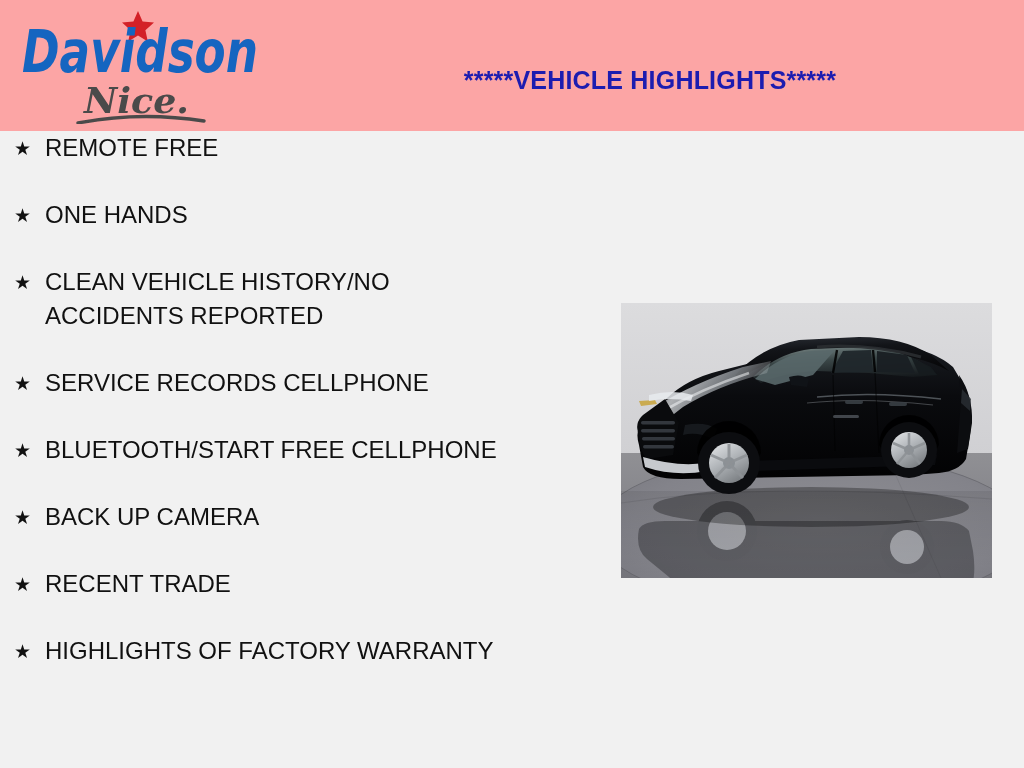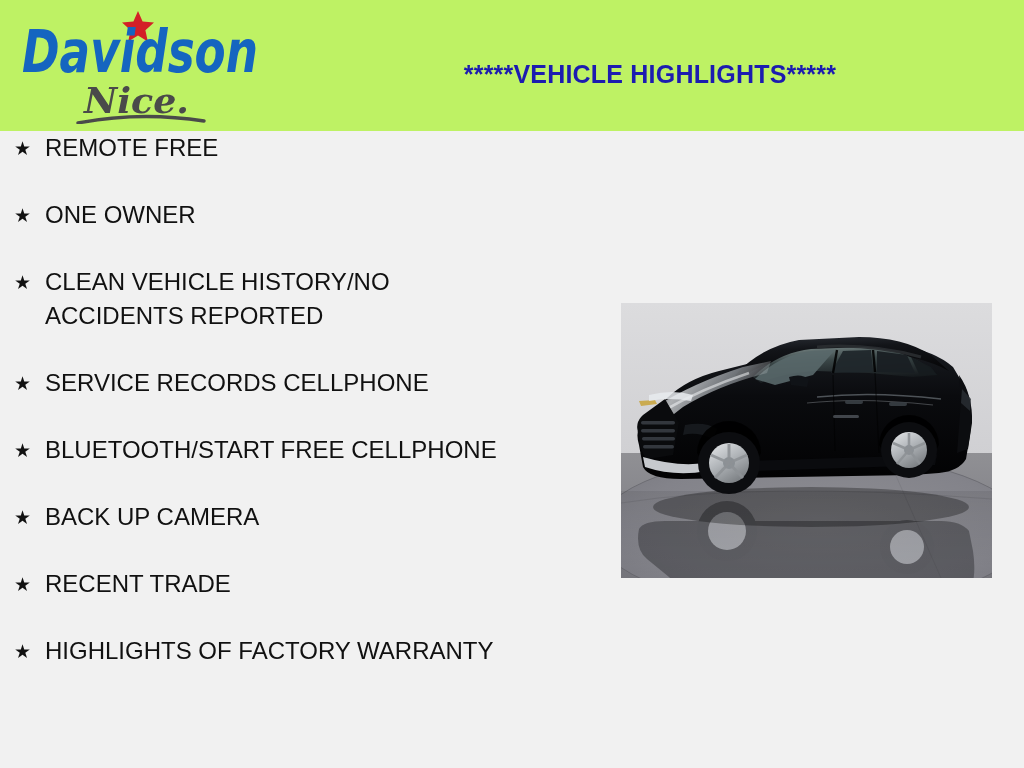--- a/index.html
+++ b/index.html
@@ -22,39 +22,39 @@
     background: #f1f1f1;
   }
 
   
   .header {
     position: absolute;
     left: 0;
     top: 0;
     width: 1024px;
     height: 131px;
-    background: #bef264;
+    background: #fca5a5;
     box-sizing: border-box;
   }
 
   
   .logo {
     position: absolute;
     left: 14px;
     top: 8px;
     width: 250px;
     height: 116px;
   }
   .logo svg { display: block; }
 
   
   .headline {
     position: absolute;
     left: 300px;
-    top: 60px;
+    top: 66px;
     width: 700px;
     text-align: center;
     font-size: 25px;
     font-weight: bold;
     letter-spacing: 0.2px;
     color: #1c1cb0;
     white-space: nowrap;
     font-family: "Liberation Sans", sans-serif;
   }
 
@@ -131,21 +131,21 @@
     <div class="headline">*****VEHICLE HIGHLIGHTS*****</div>
   </div>
 
   <ul class="highlights">
     <li class="hl-item">
       <span class="hl-star">★</span>
       <span class="hl-text">REMOTE FREE</span>
     </li>
     <li class="hl-item">
       <span class="hl-star">★</span>
-      <span class="hl-text">ONE OWNER</span>
+      <span class="hl-text">ONE HANDS</span>
     </li>
     <li class="hl-item">
       <span class="hl-star">★</span>
       <span class="hl-text">CLEAN VEHICLE HISTORY/NO ACCIDENTS REPORTED</span>
     </li>
     <li class="hl-item">
       <span class="hl-star">★</span>
       <span class="hl-text">SERVICE RECORDS CELLPHONE</span>
     </li>
     <li class="hl-item">

